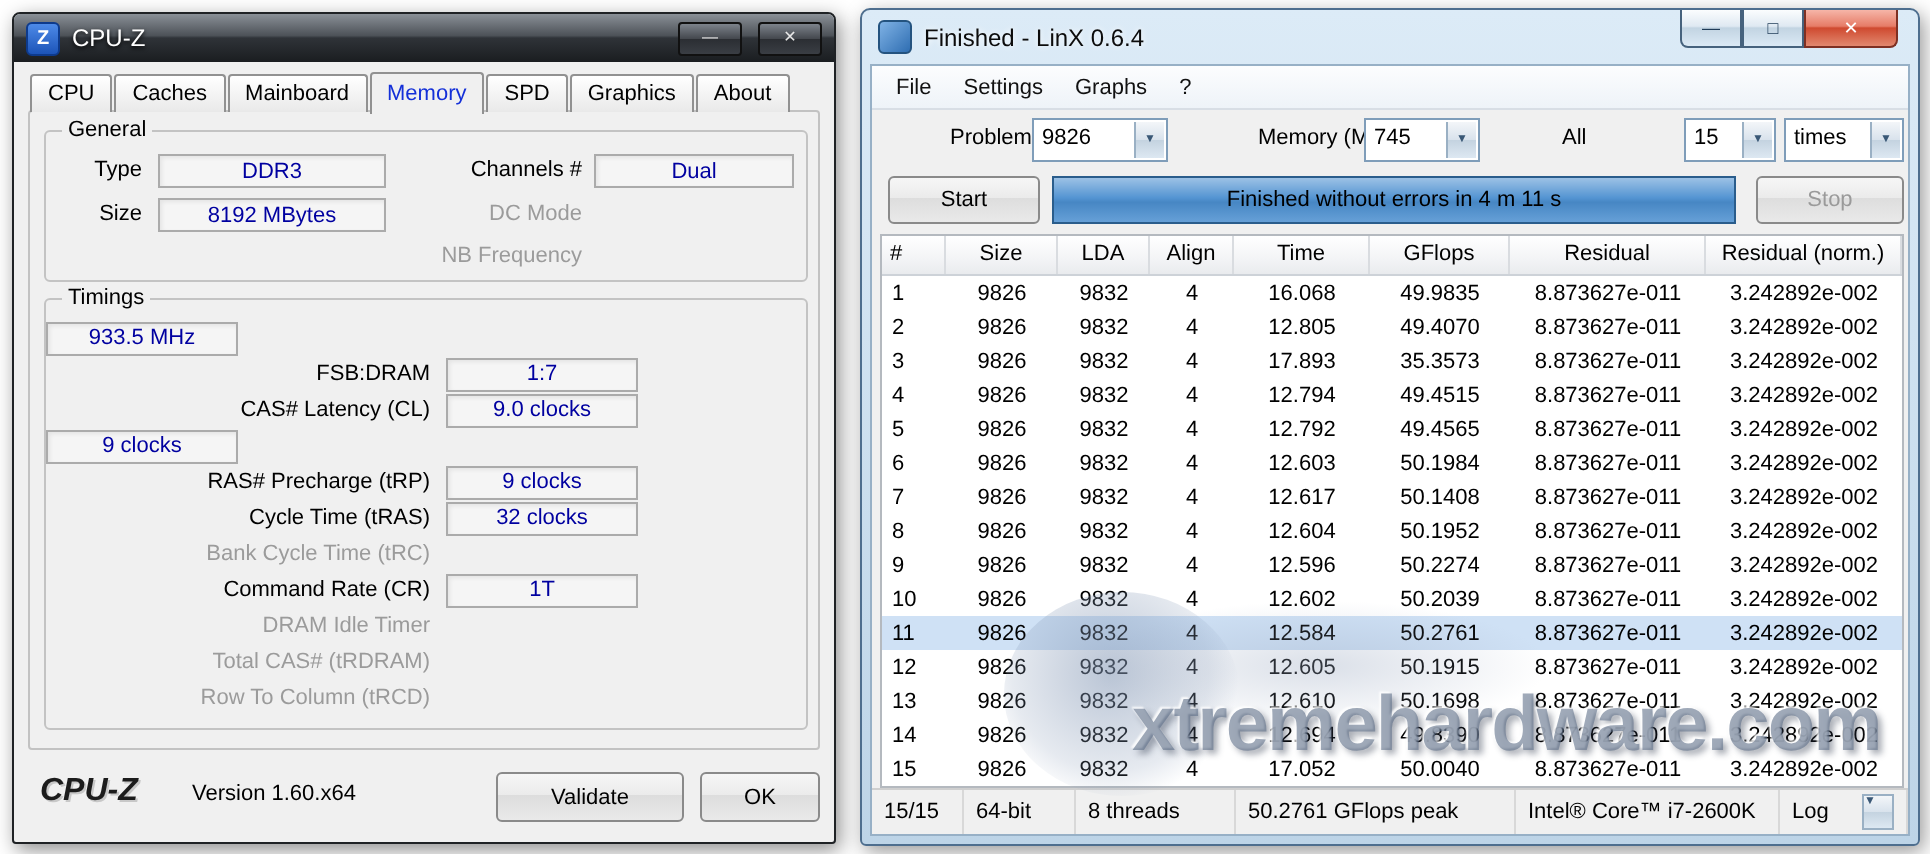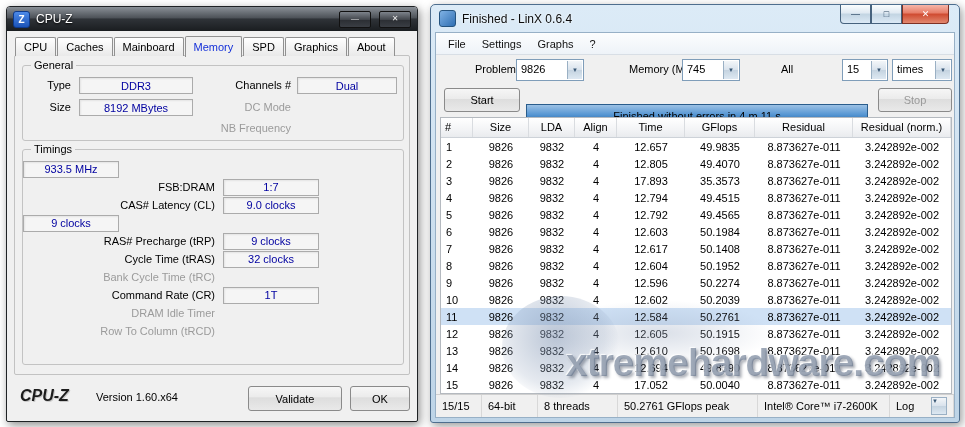--- a/index.html
+++ b/index.html
@@ -79,21 +79,21 @@
   .ctl-label { position:absolute; top:30px; font-size:11px; color:#000;margin-left:31px; }
   .combo { position:absolute; height:20px; background:#fff; border:1px solid #7f9db9; font-size:11px; }
   .combo-val { position:absolute; left:4px; top:3px; right:16px; white-space:nowrap; overflow:hidden; }
   .combo-arrow { position:absolute; right:1px; top:1px; bottom:1px; width:14px; color:#3a5876; font-size:6px;
                  background:linear-gradient(#f3f6f9,#d8e2ec 50%,#c4d3e0 51%,#dde8f2);
                  border-left:1px solid #9ab0c4; display:flex; align-items:center; justify-content:center; }
   .start-btn { left:8px; top:55px; width:74px; height:22px; }
   .stop-btn { left:442px; top:55px; width:72px; height:22px; color:#9a9a9a; }
   .progress { position:absolute; left:90px; top:55px; width:340px; height:22px; border:1px solid #2a5d8c;
               display:flex; align-items:center; justify-content:center; font-size:11px; color:#000;
-              background-image:linear-gradient(rgba(255,255,255,.45),rgba(255,255,255,.05) 45%,rgba(0,0,0,.06) 55%,rgba(255,255,255,.15));margin-top:16px; }
+              background-image:linear-gradient(rgba(255,255,255,.45),rgba(255,255,255,.05) 45%,rgba(0,0,0,.06) 55%,rgba(255,255,255,.15)); }
   .table { position:absolute; left:4px; top:84px; width:510px; border:1px solid #b4b9bf; background:#fff; }
   .thead { display:flex; height:19px; background:linear-gradient(#ffffff,#f3f4f6 60%,#e9ebee);
            border-bottom:1px solid #cdd2d8; }
   .th { box-sizing:border-box; height:19px; padding:3px 4px 0; font-size:11px; text-align:center;
         border-right:1px solid #d9dce0; white-space:nowrap; overflow:hidden; }
   .th:first-child { text-align:left; }
   .trow { display:flex; height:17px; align-items:center; background:#fff; }
   .trow.selected { background:#cfe1f5; }
   .td { box-sizing:border-box; font-size:11px; text-align:center; white-space:nowrap; }
   .td.first { text-align:left; padding-left:5px; }
@@ -185,20 +185,23 @@
               <div class="t-label dim">Bank Cycle Time (tRC)</div>
             </div>
             <div class="t-row">
               <div class="t-label">Command Rate (CR)</div>
               <div class="vbox t-value" style="color: rgb(0, 0, 160);">1T</div>
             </div>
             <div class="t-row">
               <div class="t-label dim">DRAM Idle Timer</div>
             </div>
             <div class="t-row">
+              <div class="t-label dim">Total CAS# (tRDRAM)</div>
+            </div>
+            <div class="t-row">
               <div class="t-label dim">Row To Column (tRCD)</div>
             </div>
           </div>
       </div>
 
       <div class="cpuz-footer">
         <span class="cpuz-logo">CPU-Z</span>
         <span class="cpuz-version">Version 1.60.x64</span>
         <div class="btn validate-btn">Validate</div>
         <div class="btn ok-btn">OK</div>
@@ -271,21 +274,21 @@
             <div class="th" style="width: 70px;">GFlops</div>
             <div class="th" style="width: 98px;">Residual</div>
             <div class="th" style="width: 98px;">Residual (norm.)</div>
           </div>
         <div>
             <div class="trow">
               <div class="td first" style="width: 32px;">1</div>
               <div class="td" style="width: 56px;">9826</div>
               <div class="td" style="width: 46px;">9832</div>
               <div class="td" style="width: 42px;">4</div>
-              <div class="td" style="width: 68px;">12.657</div>
+              <div class="td" style="width: 68px;">16.068</div>
               <div class="td" style="width: 70px;">49.9835</div>
               <div class="td" style="width: 98px;">8.873627e-011</div>
               <div class="td" style="width: 98px;">3.242892e-002</div>
             </div>
             <div class="trow">
               <div class="td first" style="width: 32px;">2</div>
               <div class="td" style="width: 56px;">9826</div>
               <div class="td" style="width: 46px;">9832</div>
               <div class="td" style="width: 42px;">4</div>
               <div class="td" style="width: 68px;">12.805</div>

